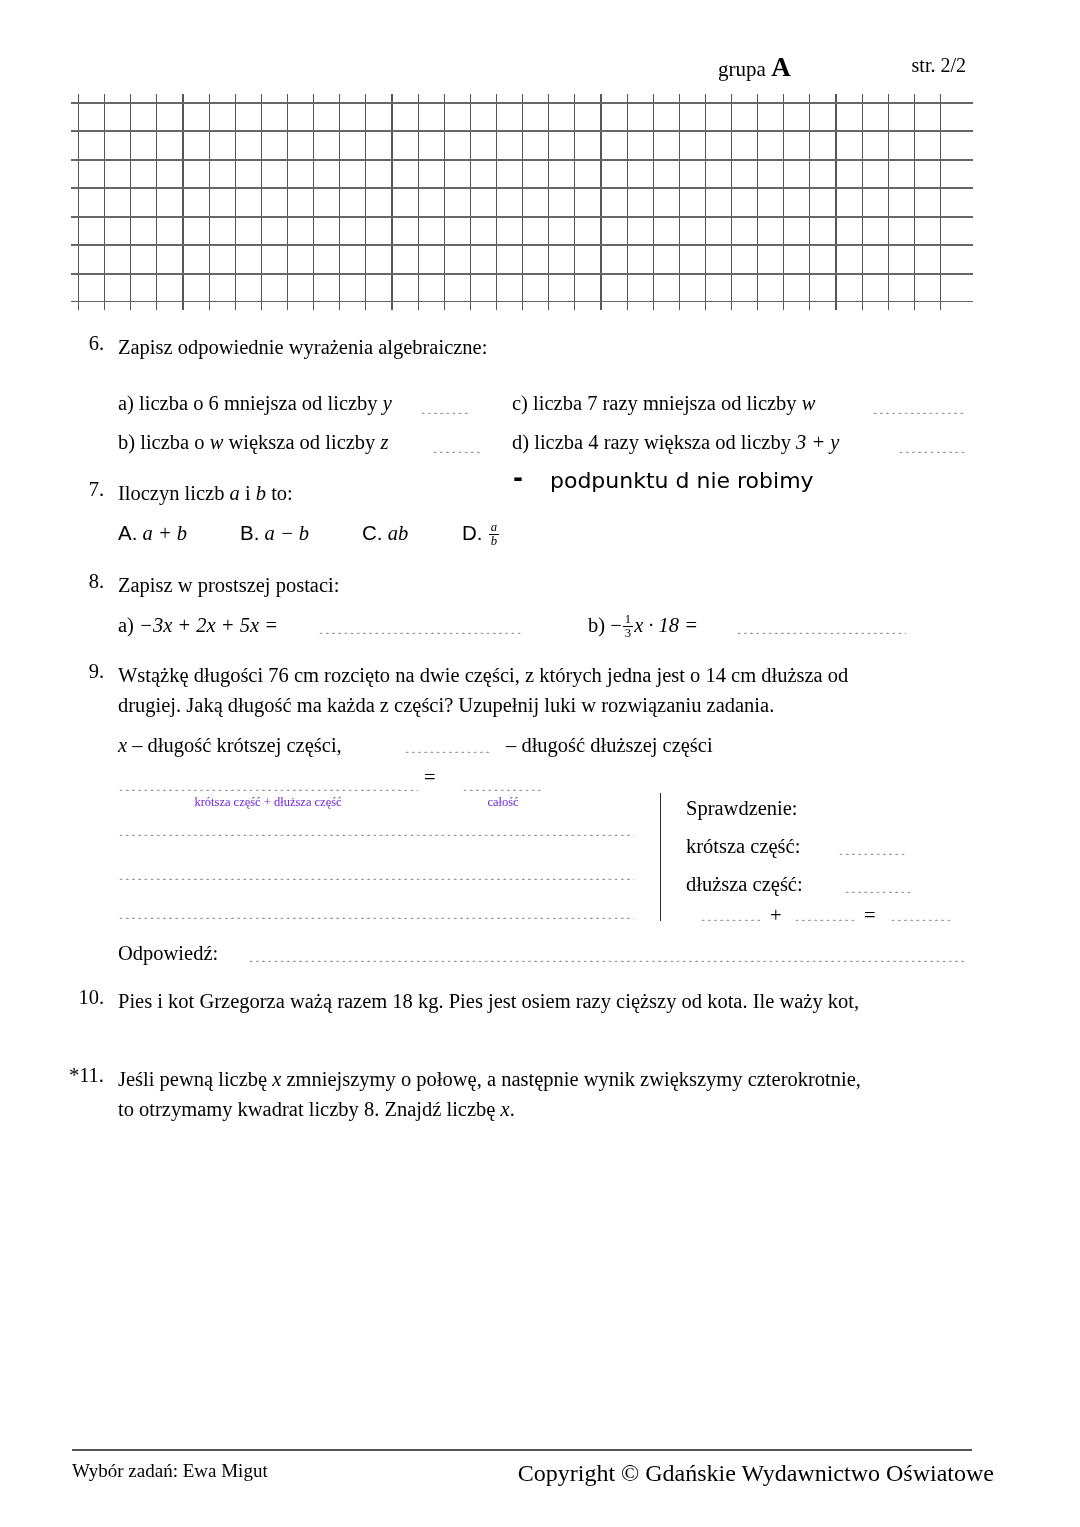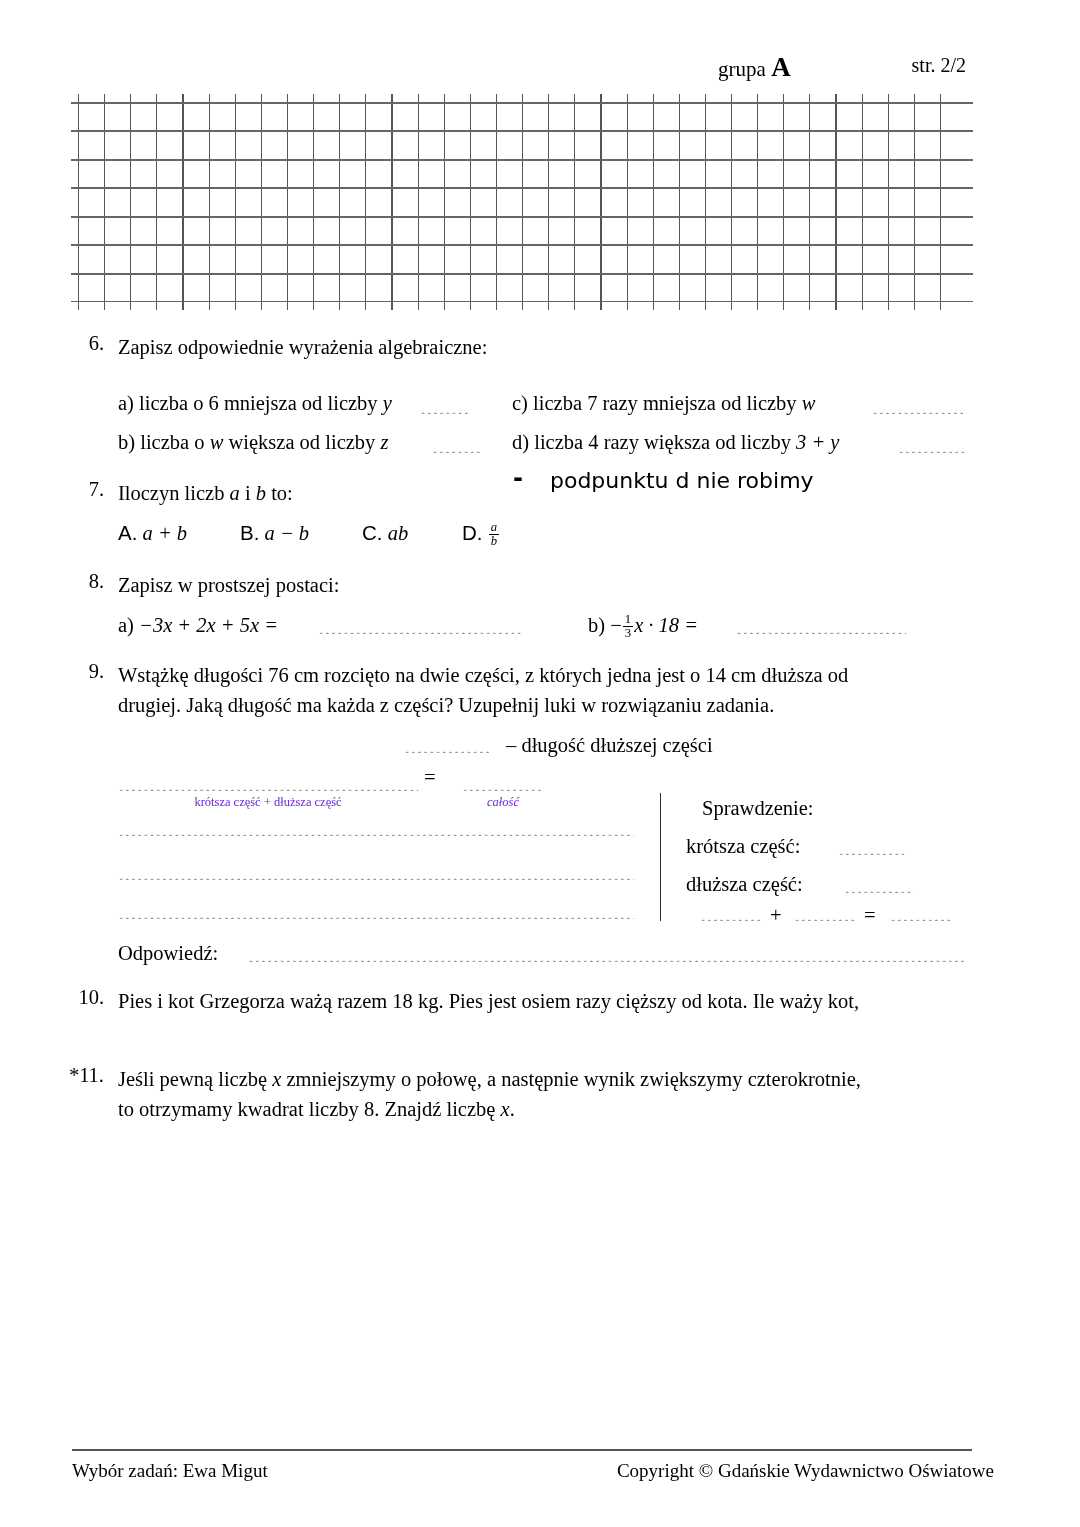--- a/index.html
+++ b/index.html
@@ -160,21 +160,21 @@
   .foot-left {
     position: absolute;
     left: 72px;
     top: 1460px;
     font-size: 19px;
   }
   .foot-right {
     position: absolute;
     right: 86px;
     top: 1460px;
-    font-size: 19px;
+    font-size: 24px;
     white-space: nowrap;
   }
 </style>
 </head>
 <body>
 
 <div class="page">
 
   <div class="header">
     <div class="hdr-group">
@@ -265,36 +265,40 @@
   <div class="body-txt" style="left:588px; top:610px;">
     <span>b)</span>
     <span>−</span><span class="frac"><span class="t">1</span><span class="b">3</span></span><span class="it">x · 18 =</span>
   </div>
   <div class="dots" style="left:736px; top:631px; width:170px;"></div>
 
   <div class="num" style="left:62px; top:660px; width:42px;">9.</div>
   <div class="body-txt" style="left:118px; top:660px; width:852px;">Wstążkę długości 76 cm rozcięto na dwie części, z których jedna jest o 14 cm dłuższa od</div>
   <div class="body-txt" style="left:118px; top:690px; width:852px;">drugiej. Jaką długość ma każda z części? Uzupełnij luki w rozwiązaniu zadania.</div>
 
+  <div class="body-txt" style="left:118px; top:730px;">
+    <span class="it">x</span>
+    <span>– długość krótszej części,</span>
+  </div>
   <div class="dots" style="left:404px; top:750px; width:86px;"></div>
   <div class="body-txt" style="left:506px; top:730px;">– długość dłuższej części</div>
 
   <div class="body-txt" style="left:424px; top:762px;">=</div>
   <div class="dots" style="left:118px; top:788px; width:300px;"></div>
   <div class="dots" style="left:462px; top:788px; width:82px;"></div>
   <div class="cap" style="left:118px; top:795px; width:300px;">krótsza część + dłuższa część</div>
-  <div class="cap" style="left:462px; top:795px; width:82px;font-style:italic;">całość</div>
+  <div class="cap" style="left:462px; top:795px; width:82px;">całość</div>
 
   <div class="dots" style="left:118px; top:833px; width:516px;"></div>
   <div class="dots" style="left:118px; top:877px; width:516px;"></div>
   <div class="dots" style="left:118px; top:916px; width:516px;"></div>
 
   <div class="vdiv" style="left:660px; top:793px; height:128px;"></div>
 
-  <div class="body-txt" style="left:686px; top:793px;margin-left:16px;">Sprawdzenie:</div>
+  <div class="body-txt" style="left:686px; top:793px;">Sprawdzenie:</div>
   <div class="body-txt" style="left:686px; top:831px;">krótsza część:</div>
   <div class="dots" style="left:838px; top:852px; width:68px;"></div>
   <div class="body-txt" style="left:686px; top:869px;">dłuższa część:</div>
   <div class="dots" style="left:844px; top:890px; width:70px;"></div>
 
   <div class="dots" style="left:700px; top:918px; width:62px;"></div>
   <div class="body-txt" style="left:770px; top:900px;">+</div>
   <div class="dots" style="left:794px; top:918px; width:62px;"></div>
   <div class="body-txt" style="left:864px; top:900px;">=</div>
   <div class="dots" style="left:890px; top:918px; width:62px;"></div>

